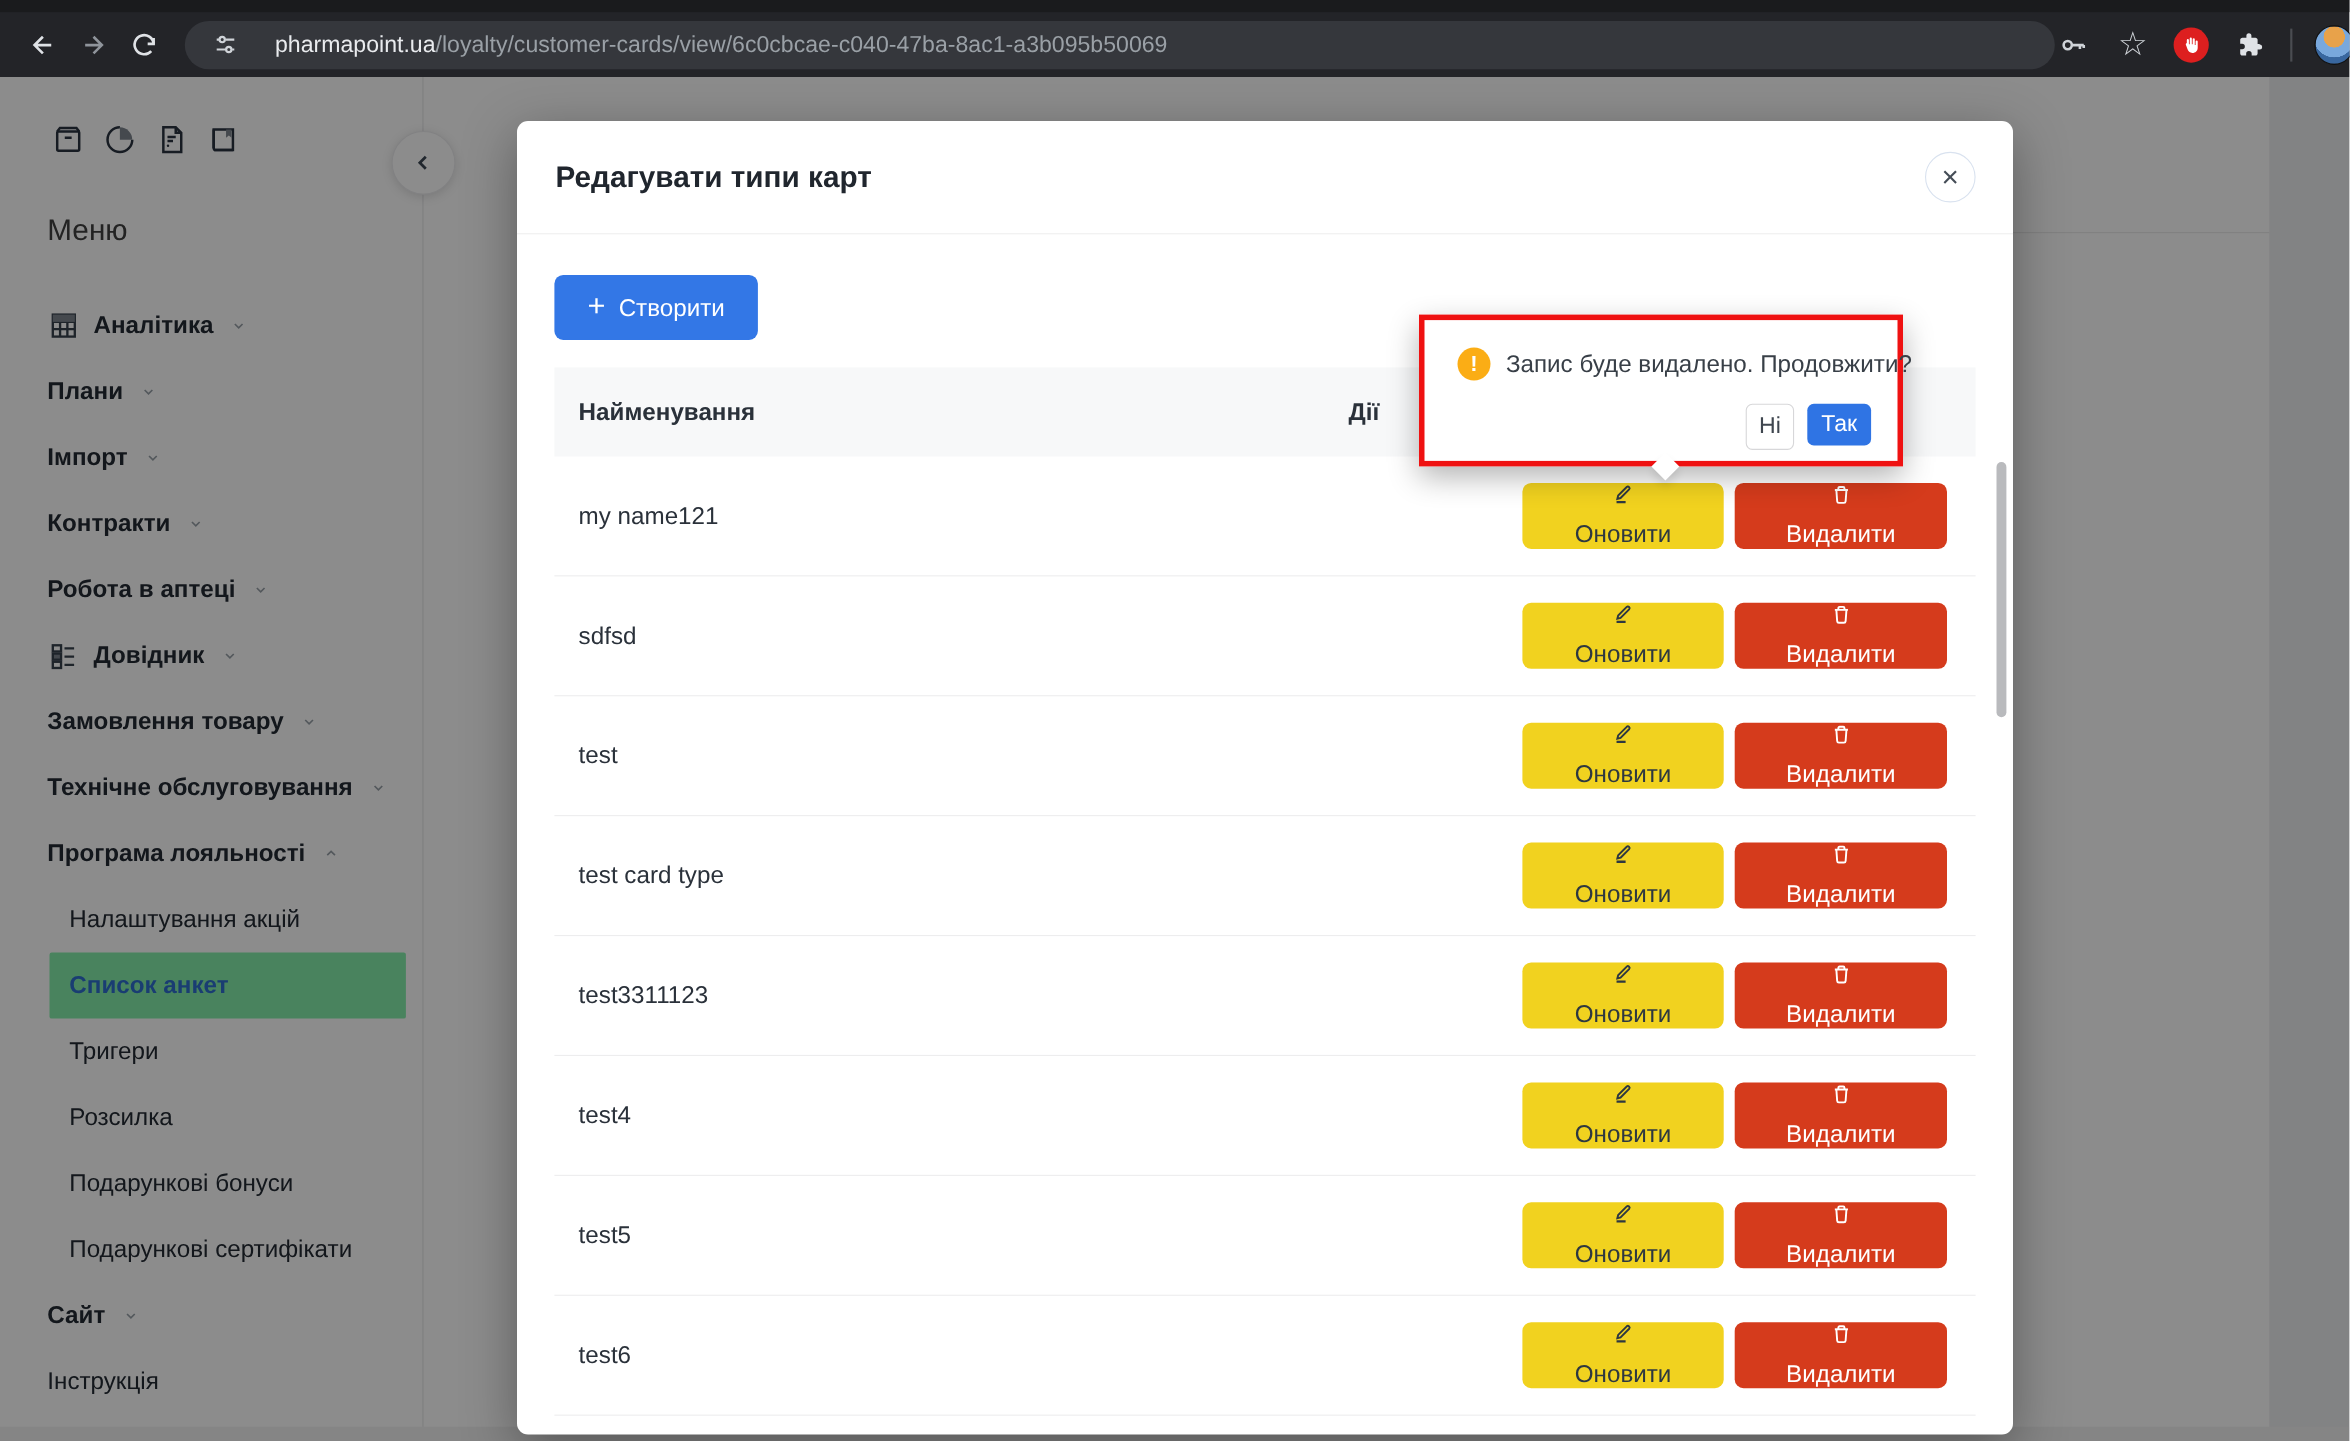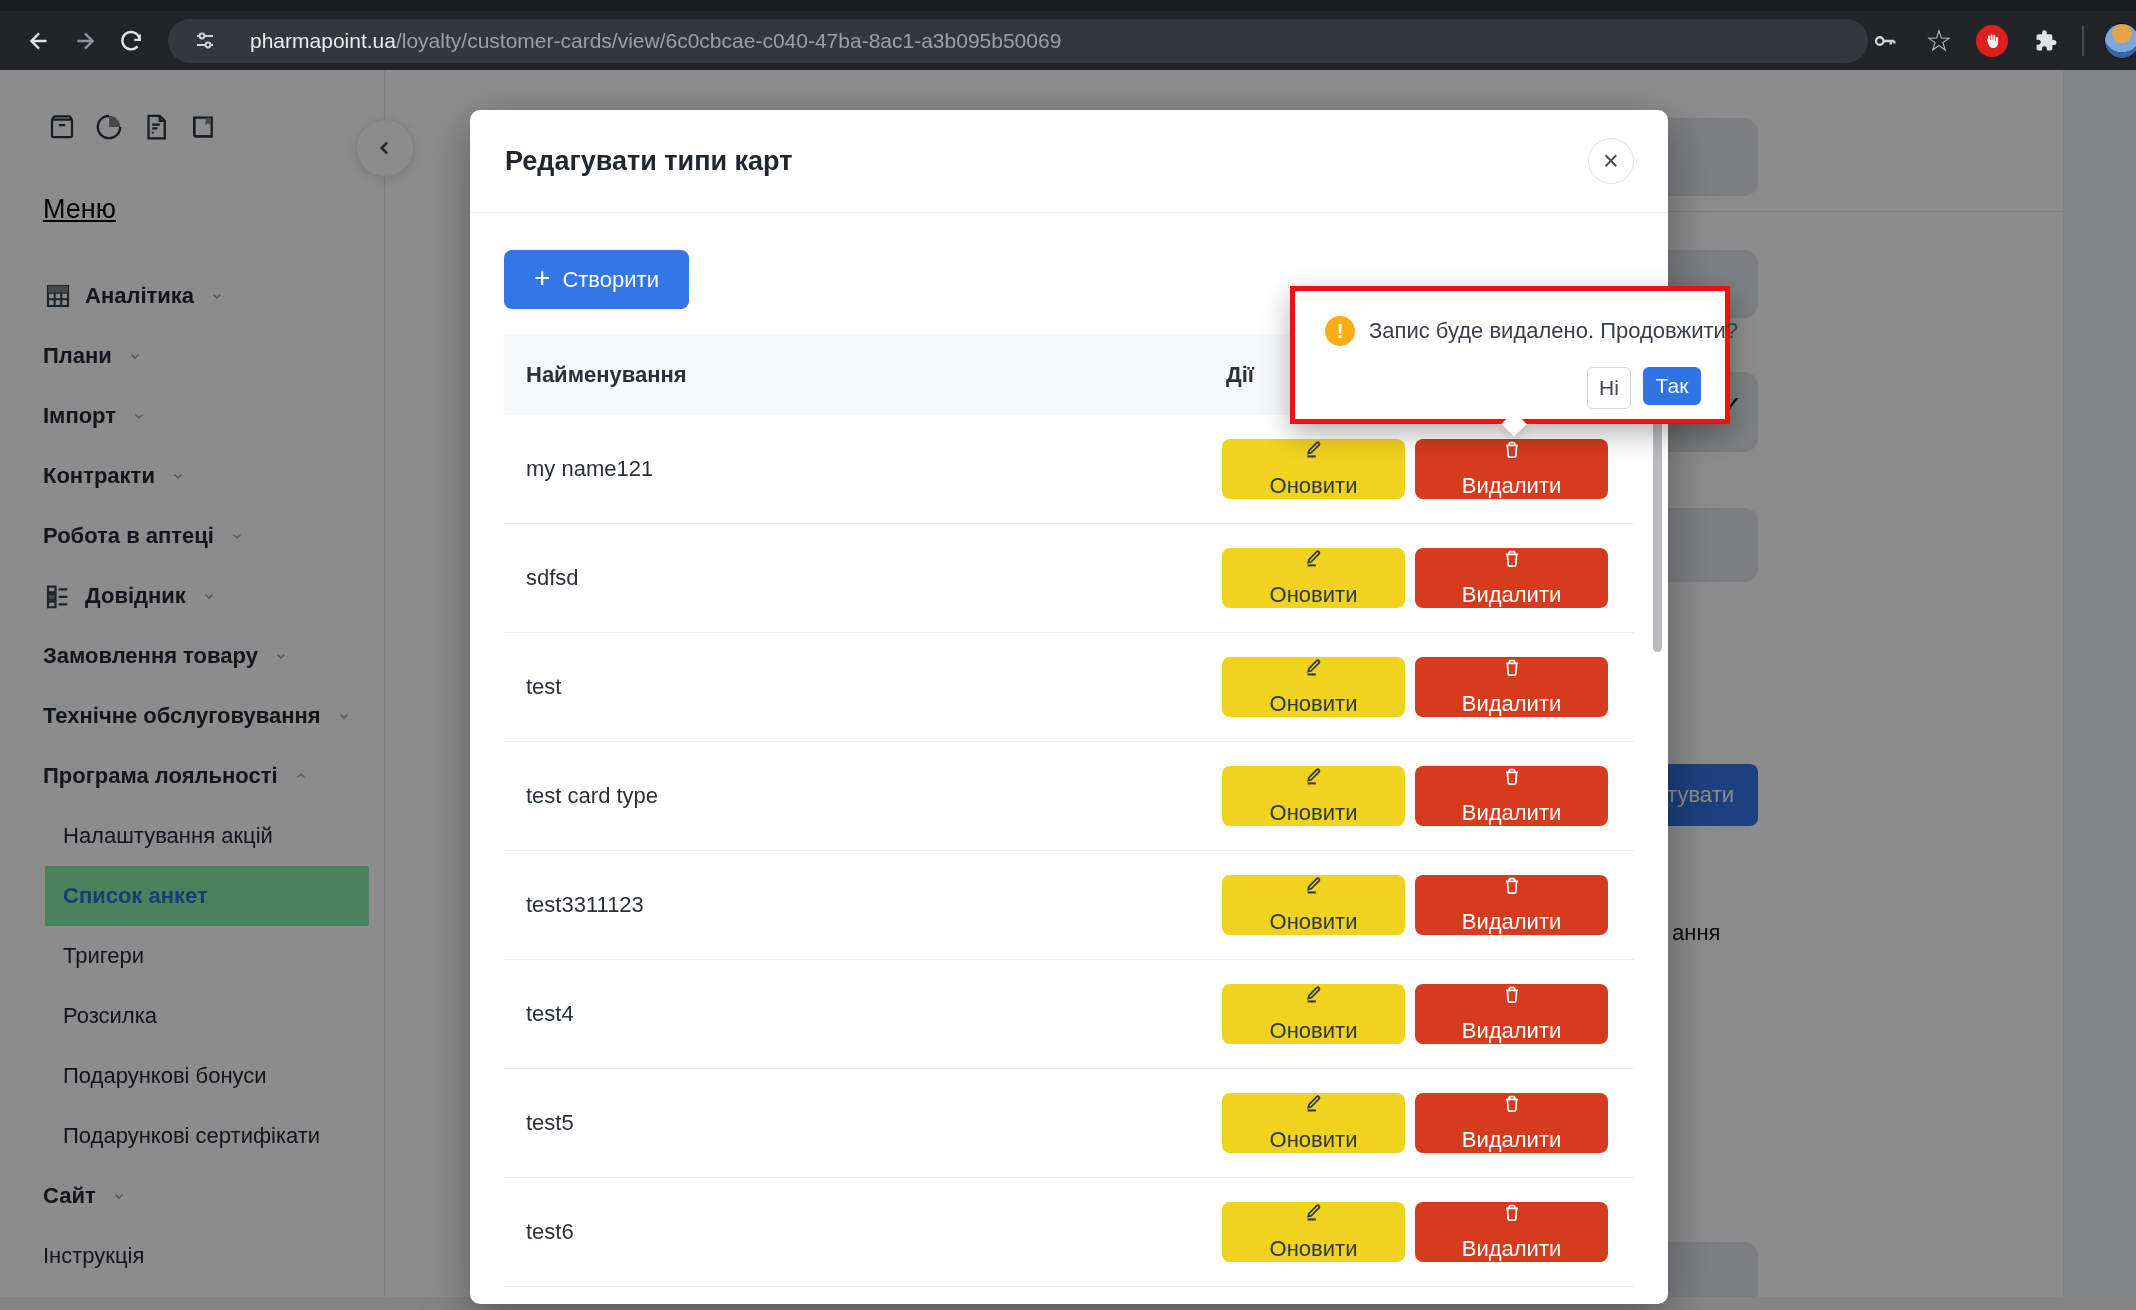--- a/index.html
+++ b/index.html
@@ -24,21 +24,21 @@
   .adblock { width:32px; height:32px; border-radius:50%; background:#dd1f1f; display:flex; align-items:center; justify-content:center; }
   .vsep { width:2px; height:30px; background:#4a4c51; }
   .avatar { width:36px; height:36px; border-radius:50%;
             background:radial-gradient(circle at 50% 28%, #e8a24a 0 32%, #79a8dc 33% 62%, #39679f 63%);
             border:1px solid #111; }
 
   
   .page { position:absolute; left:0; top:70px; width:2136px; height:1240px; background:#fff; }
   .sidebar { position:absolute; left:0; top:0; width:385px; height:1240px; background:#fff; border-right:1px solid #e5e6e8; }
   .side-icons { position:absolute; left:47px; top:42px; display:flex; gap:17px; color:#2a3340; }
-  .menu-title { position:absolute; left:43px; top:124px; font-size:27px; color:#000000;text-decoration:underline; }
+  .menu-title { position:absolute; left:43px; top:124px; font-size:27px; color:#404040; }
   .nav { position:absolute; left:0; top:196px; right:0; }
   .nav-item { height:60px; display:flex; align-items:center; padding-left:43px; gap:12px;
               font-size:22px; font-weight:700; color:#232a33; cursor:pointer; }
   .nav-item .nav-ic { width:30px; height:30px; color:#38424e; flex:0 0 auto; }
   .nav-item.sub { font-weight:400; padding-left:63px; }
   .nav-item.active { background:#86efac; margin-left:45px; margin-right:15px; padding-left:18px; border-radius:2px; }
   .nav-item.active .nav-label { color:#2f6fd0; font-weight:700; }
   .chev { width:14px; height:14px; margin-left:4px; flex:0 0 auto; color:#98a0a8; }
   .chev.up { transform:rotate(180deg); }
 
@@ -52,21 +52,21 @@
   .bg-label { position:absolute; left:1286px; top:850px; font-size:22px; color:#14171c; }
   .bg-check { position:absolute; left:1334px; top:320px; font-size:27px; color:#111; }
   .hscroll { position:absolute; left:0; top:1227px; width:2136px; height:13px; background:#f2f2f3; }
   .collapse-btn { position:absolute; left:356px; top:49px; width:58px; height:58px; border-radius:50%;
                   background:#fff; border:1px solid #ececee; box-shadow:0 2px 10px rgba(0,0,0,.14);
                   display:flex; align-items:center; justify-content:center; color:#3c4754; }
 
   .overlay { position:absolute; left:0; top:70px; width:2136px; height:1240px; background:rgba(0,0,0,0.45); z-index:30; }
 
   
-  .modal { position:absolute; left:470px; top:110px; width:1198px; height:1194px; background:#fff;
+  .modal { position:absolute; left:470px; top:110px; width:1360px; height:1194px; background:#fff;
            border-radius:10px; box-shadow:0 14px 48px rgba(0,0,0,.35); z-index:40; overflow:hidden; }
   .modal-header { height:103px; display:flex; align-items:center; justify-content:space-between;
                   padding:0 34px 0 35px; border-bottom:1px solid #efefef; }
   .modal-title { font-size:27px; font-weight:600; color:#20262e; }
   .modal-close { width:46px; height:46px; border-radius:50%; border:1px solid #d9e2ef; background:#fff;
                  color:#454d57; font-size:27px; line-height:1; display:flex; align-items:center; justify-content:center; cursor:pointer; }
   .modal-body { padding:37px 34px 0; }
   .create-btn { width:185px; height:59px; border:none; border-radius:8px; background:#3377e6; color:#fff;
                 font-size:22px; display:flex; align-items:center; justify-content:center; gap:12px; cursor:pointer;
                 font-family:inherit; }

